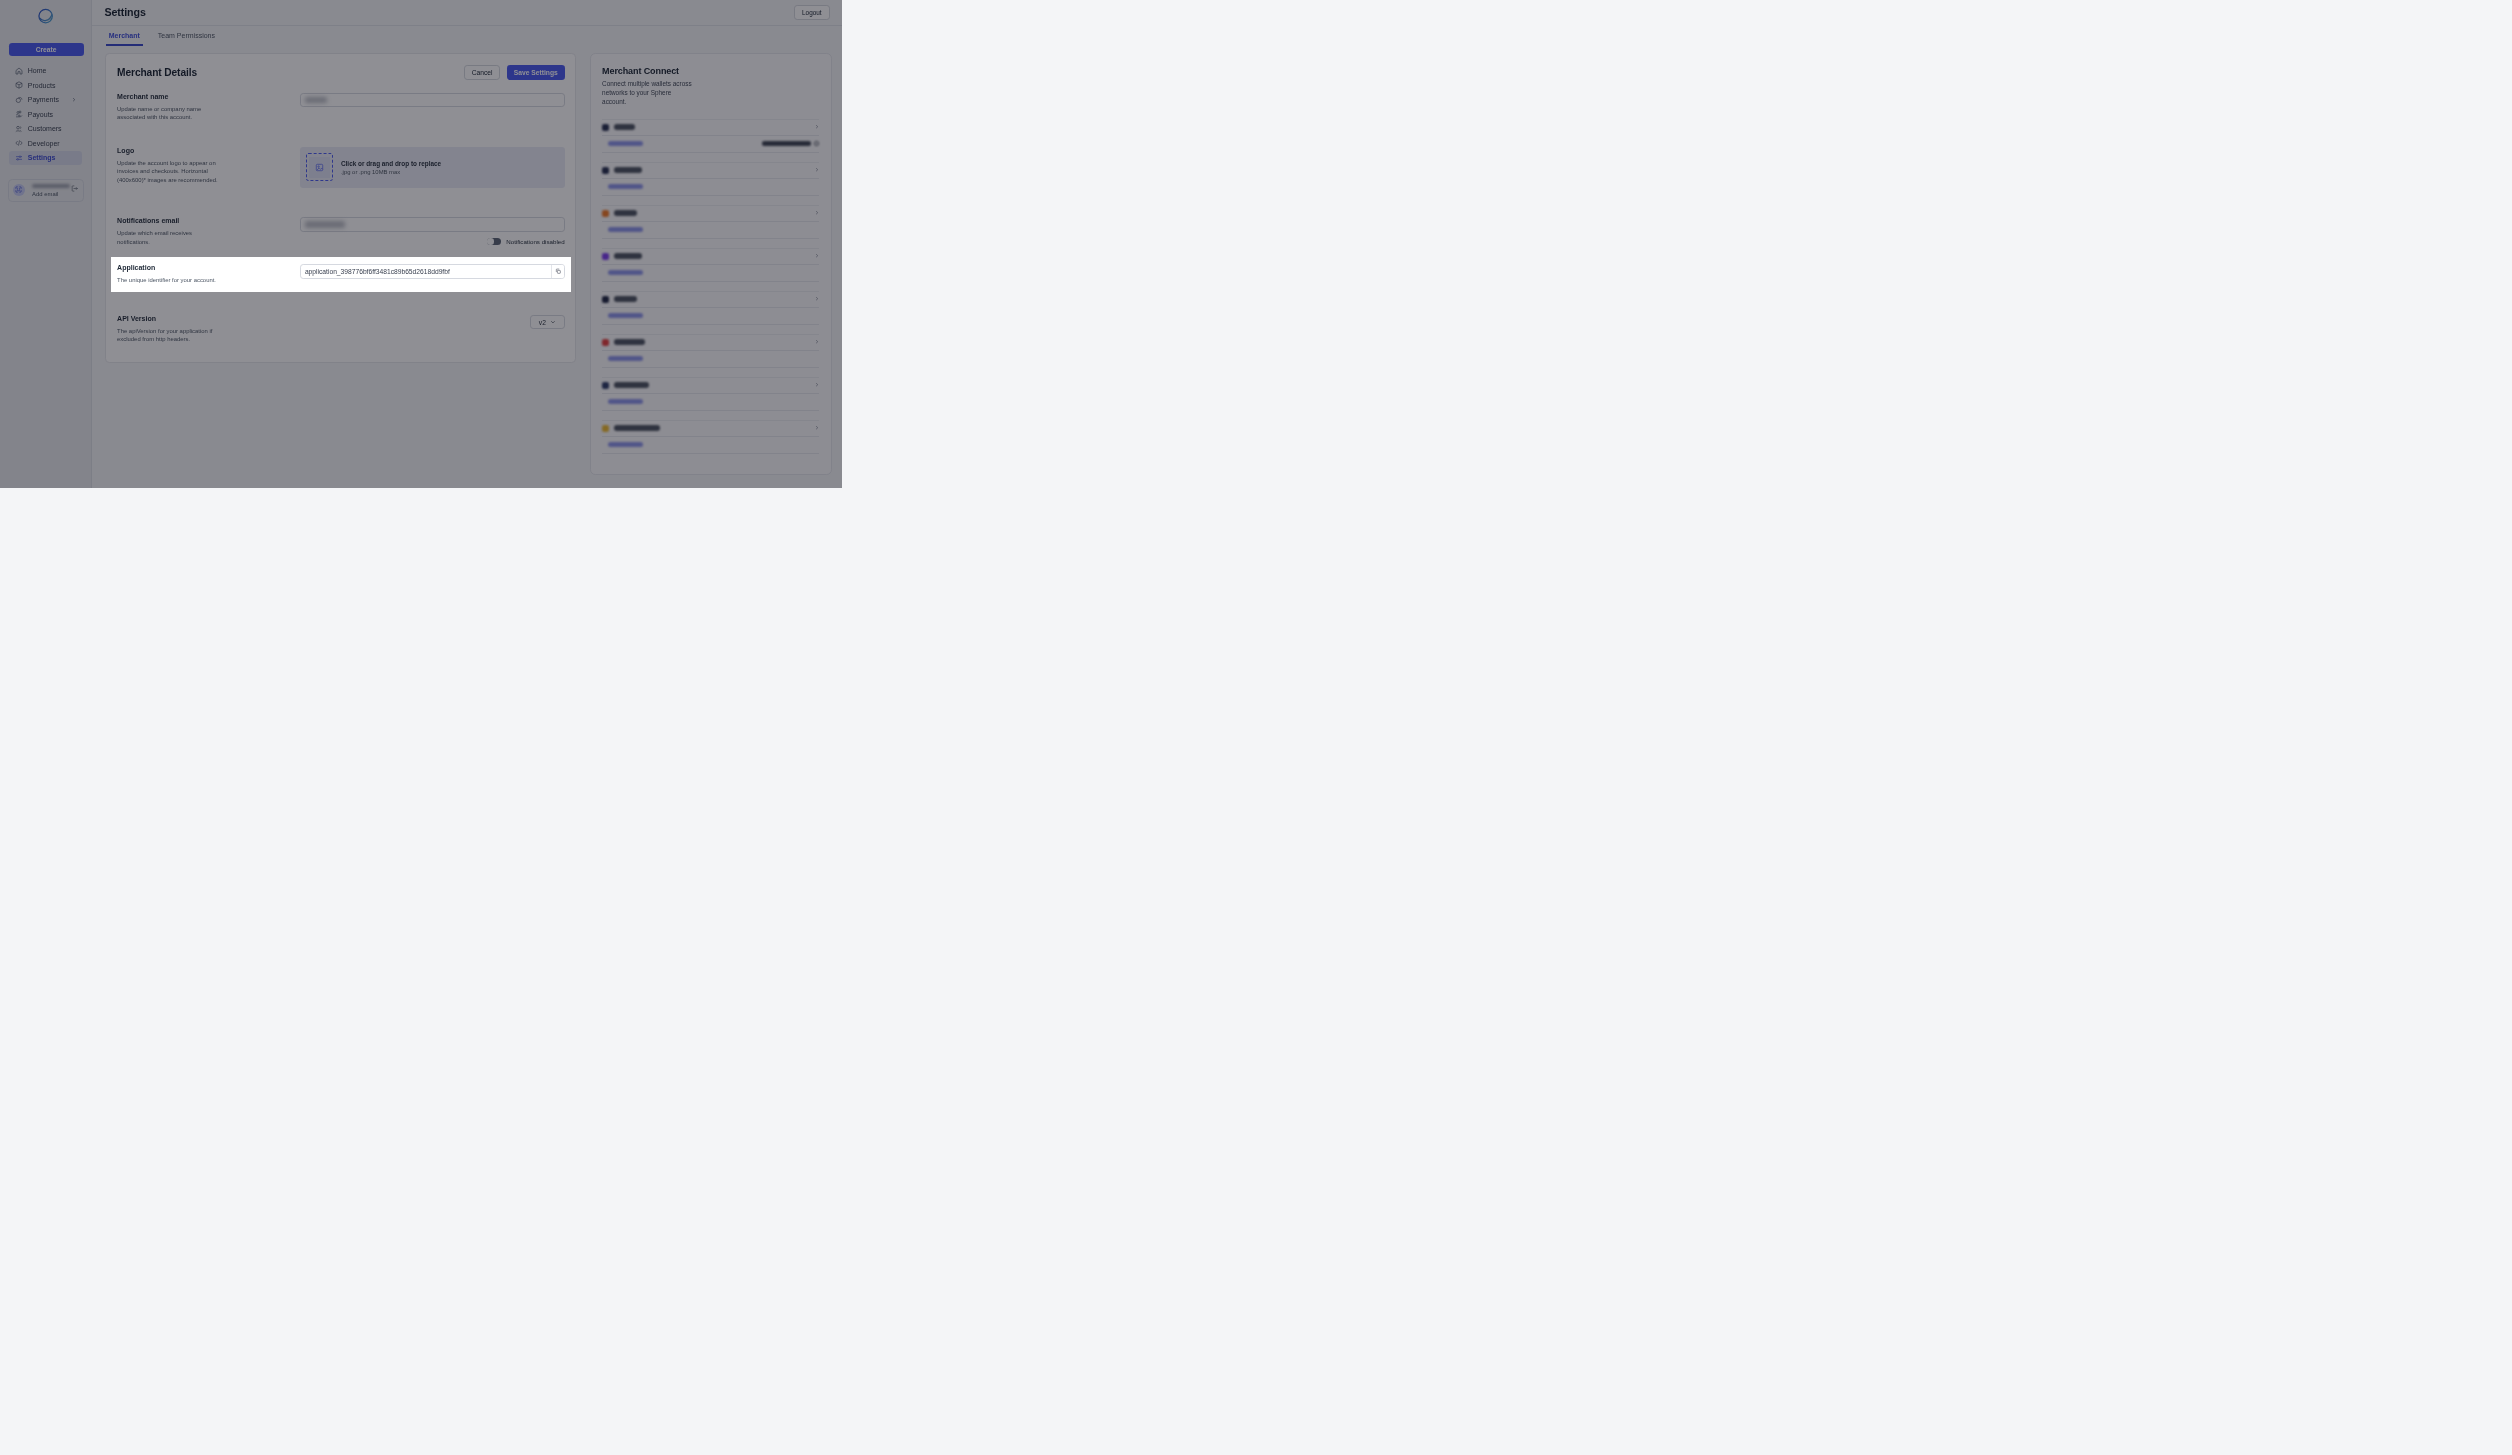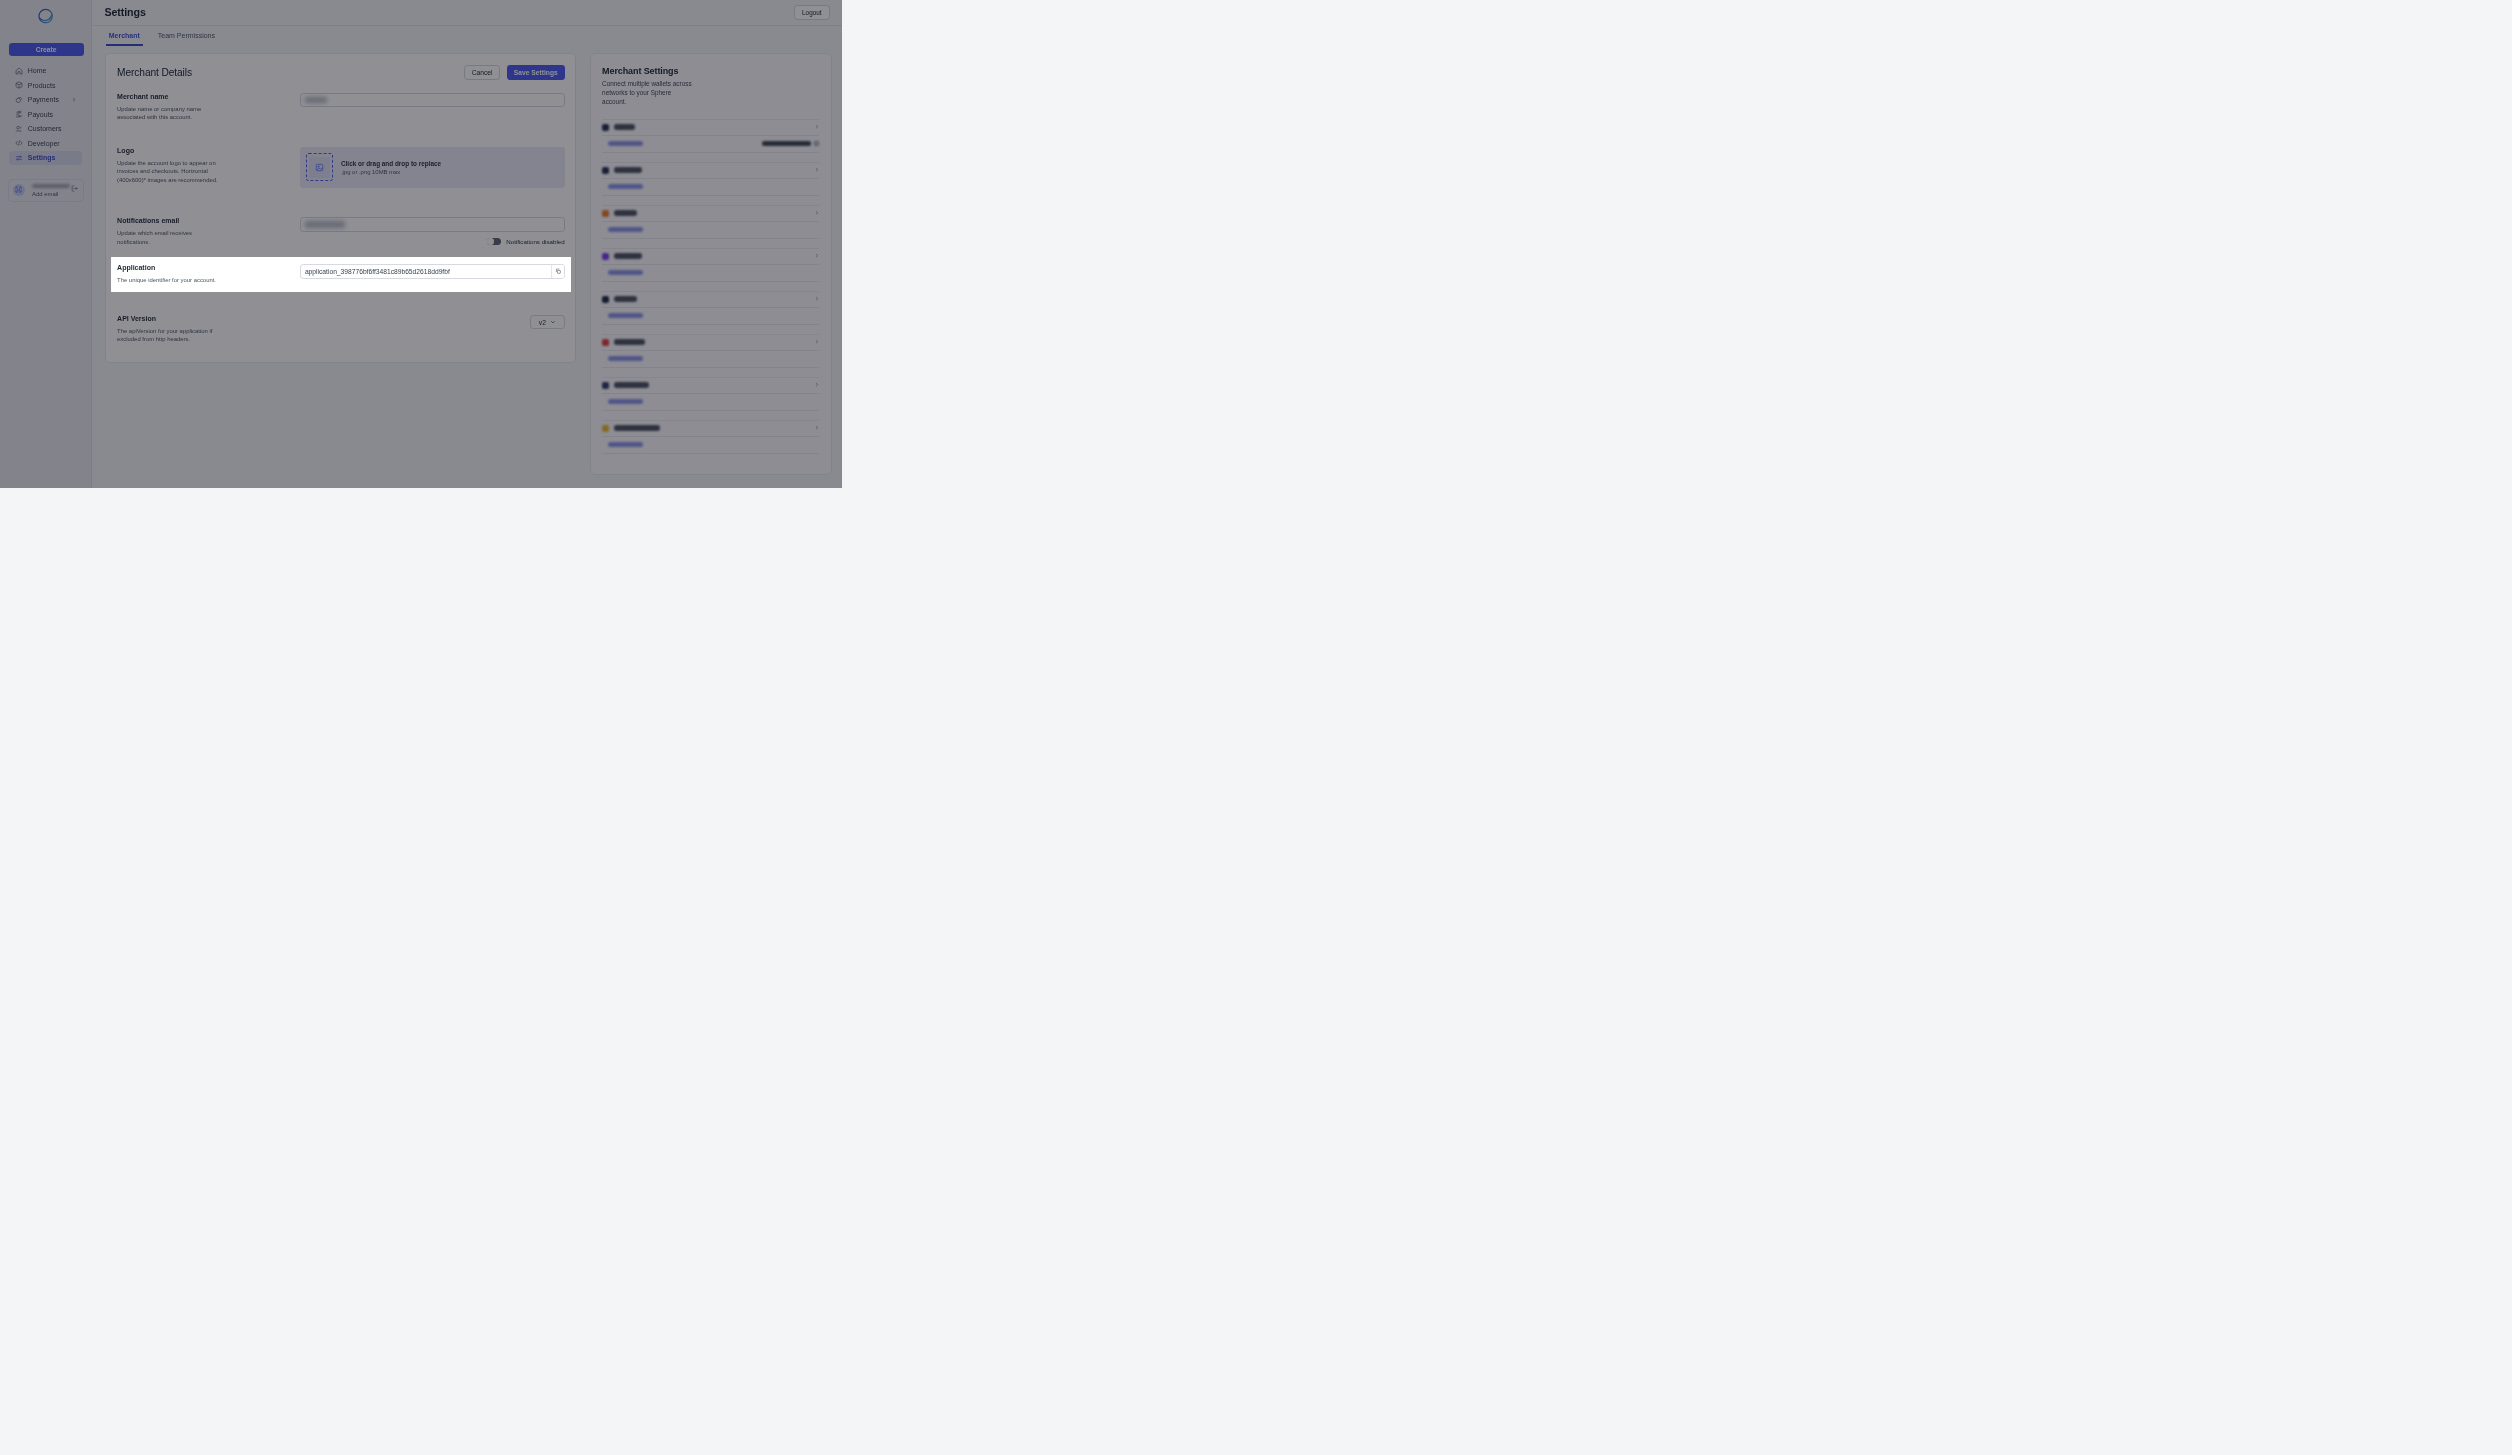--- a/index.html
+++ b/index.html
@@ -35,21 +35,21 @@
   .tabs { display:flex; gap:18px; padding-left:16.7px; margin-top:6.4px; }
   .tab { position:relative; font-size:7px; color:#4b5563; padding-bottom:6.4px; cursor:pointer; }
   .tab.active { color:#3d4ed8; font-weight:600; }
   .tab.active::after { content:""; position:absolute; left:-3.2px; right:-3.2px; bottom:0; height:1.6px; background:#3646c9; }
 
   .content { display:flex; align-items:flex-start; padding:7.5px 0 0 13.4px; }
 
   
   .card { width:471px; background:#fff; border:0.5px solid #e5e7eb; border-radius:4.3px; padding:10.7px; }
   .card-head { display:flex; align-items:center; height:15px; }
-  .card-title { font-size:10.2px; font-weight:400; color:#15202f; letter-spacing:-0.1px;text-align:center; }
+  .card-title { font-size:10.2px; font-weight:700; color:#15202f; letter-spacing:-0.1px;text-align:center; }
   .head-actions { margin-left:auto; display:flex; gap:6.4px; }
   .btn-cancel { height:14.5px; padding:0 7px; background:#fff; border:0.5px solid #d4d7dd; border-radius:3.2px; font-size:6.7px; color:#15202f; cursor:pointer; font-family:inherit; }
   .btn-save { height:14.5px; padding:0 7px; background:#4657ef; border:none; border-radius:3.2px; font-size:6.7px; font-weight:600; color:#fff; cursor:pointer; font-family:inherit; }
 
   .frow { display:flex; align-items:flex-start; }
   .fcol-label { width:183px; padding-right:16px; }
   .fcol-input { flex:1; }
   .flabel { font-size:7px; font-weight:600; color:#1f2937; }
   .fdesc { margin-top:4.8px; font-size:5.9px; line-height:1.45; color:#4b5563; max-width:102px; }
 
@@ -293,21 +293,21 @@
               <span>v2</span>
               <svg width="5.9" height="5.9" viewBox="0 0 24 24" fill="none" stroke="#1f2937" stroke-width="2.4">
                   <path d="M5 9l7 7 7-7"></path>
                 </svg>
             </div>
           </div>
         </div>
       </section>
 
       <aside class="wallets">
-        <h2 class="w-title">Merchant Settings</h2>
+        <h2 class="w-title">Merchant Connect</h2>
         <p class="w-sub">Connect multiple wallets across networks to your Sphere account.</p>
         <div class="w-list" id="wallet-list">
   <div class="wgroup">
     <div class="wrow">
       <span class="wicon" style="background: rgb(35, 44, 78);"></span>
       <span class="wname" style="width: 21.5px;"></span>
       <svg class="wchev" width="5.4" height="5.4" viewBox="0 0 24 24" fill="none" stroke="#6b7280" stroke-width="2.4">
                   <path d="M9 5l8 7-8 7"></path>
                 </svg>
     </div>

